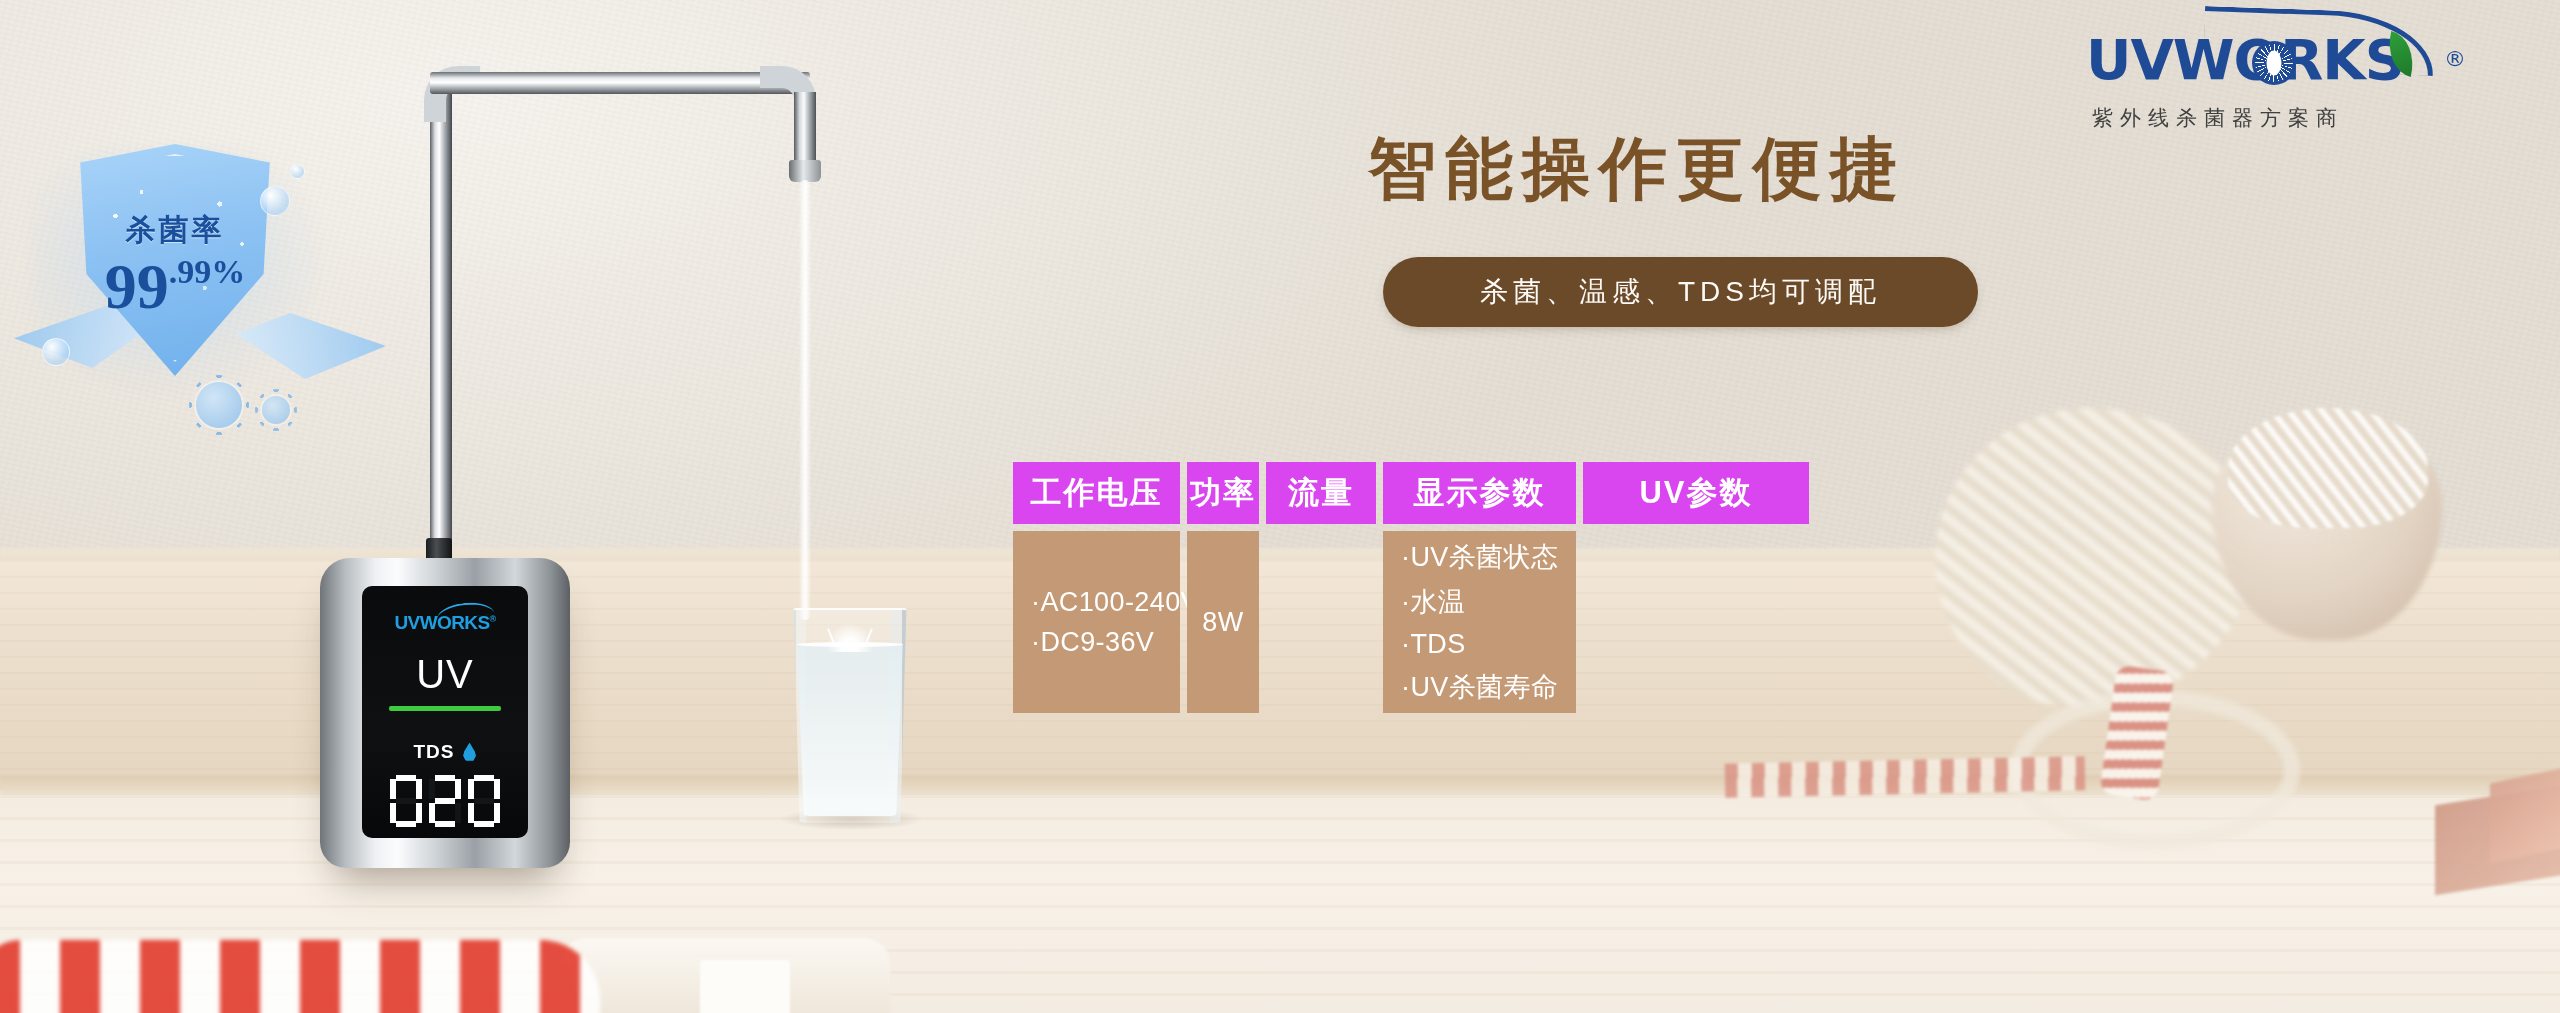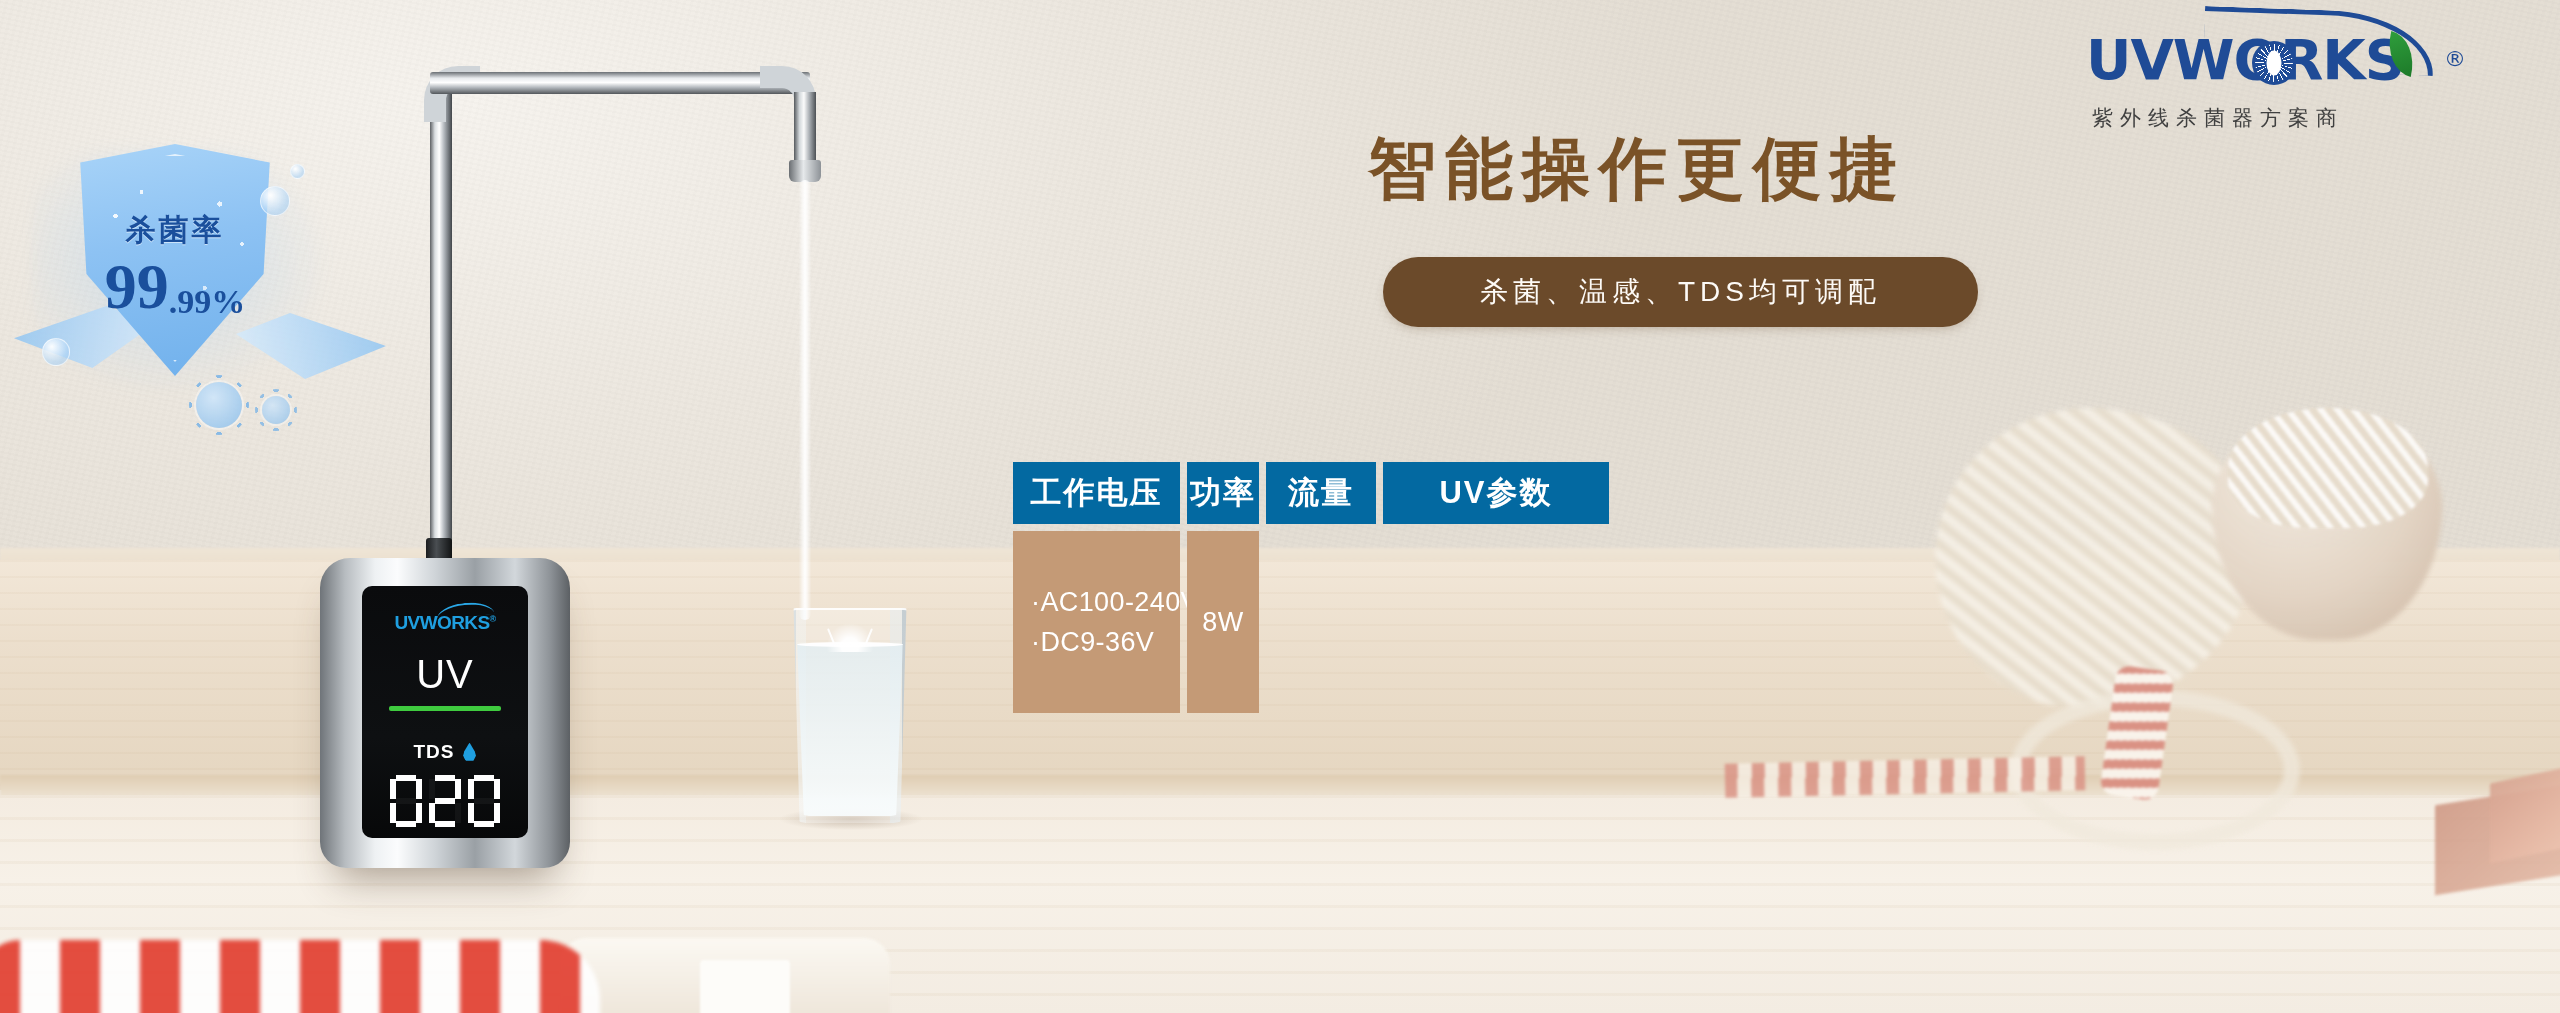--- a/index.html
+++ b/index.html
@@ -309,21 +309,21 @@
   }
   .sh-text{
     position:absolute; left:34px; top:6px; width:206px; height:220px;
     display:flex; flex-direction:column; align-items:center; justify-content:center;
     color:#1a4f9c;
   }
   .sh-title{
     font-size:30px; font-weight:bold; letter-spacing:3px; margin-top:20px;
     text-shadow:0 1px 0 rgba(255,255,255,.55);
   }
-  .sh-pct{ display:flex; align-items:flex-end; line-height:1; margin-top:4px; }
+  .sh-pct{ display:flex; align-items:flex-start; line-height:1; margin-top:4px; }
   .sh-big{ font-family:"Liberation Serif","DejaVu Serif",serif; font-size:64px; font-weight:bold; }
   .sh-small{ font-family:"Liberation Serif","DejaVu Serif",serif; font-size:34px; font-weight:bold; }
   .bubble{
     position:absolute; border-radius:50%;
     background:radial-gradient(circle at 34% 30%, rgba(255,255,255,.95), rgba(178,214,246,.65) 62%, rgba(140,190,235,.5));
     border:1.5px solid rgba(255,255,255,.65);
   }
   .bub1{ left:222px; top:48px; width:30px; height:30px; }
   .bub2{ left:252px; top:26px; width:15px; height:15px; }
   .bub3{ left:4px; top:200px; width:28px; height:28px; }
@@ -419,21 +419,21 @@
     box-shadow:0 4px 12px -4px rgba(90,60,30,.35);
   }
 
   
   #spec{
     position:absolute; left:1013px; top:462px;
     display:flex; gap:7px; align-items:flex-start;
   }
   .col{ display:flex; flex-direction:column; gap:7px; }
   .col-head{
-    background:#0369a1; color:#ffffff;
+    background:#d946ef; color:#ffffff;
     font-size:31px; font-weight:bold; letter-spacing:2px;
     height:62px; display:flex; align-items:center; justify-content:center;
   }
   .col-body{
     background:#c49a76; color:#ffffff;
     height:182px; display:flex; flex-direction:column;
     align-items:flex-start; justify-content:center;
     padding:0 18px; gap:9px;
   }
   .col-body.center{ align-items:center; justify-content:center; }
@@ -591,17 +591,26 @@
     <div class="col-head">功率</div>
     <div class="col-body center">
       <div class="cell-line">8W</div>
     </div>
   </div>
 
   <div class="col w-flow">
     <div class="col-head">流量</div>
   </div>
 
+  <div class="col w-display">
+    <div class="col-head">显示参数</div>
+    <div class="col-body">
+      <div class="cell-line">·UV杀菌状态</div>
+      <div class="cell-line">·水温</div>
+      <div class="cell-line">·TDS</div>
+      <div class="cell-line">·UV杀菌寿命</div>
+    </div>
+  </div>
 
   <div class="col w-uv">
     <div class="col-head">UV参数</div>
   </div>
 </div>
 
 </body></html>

